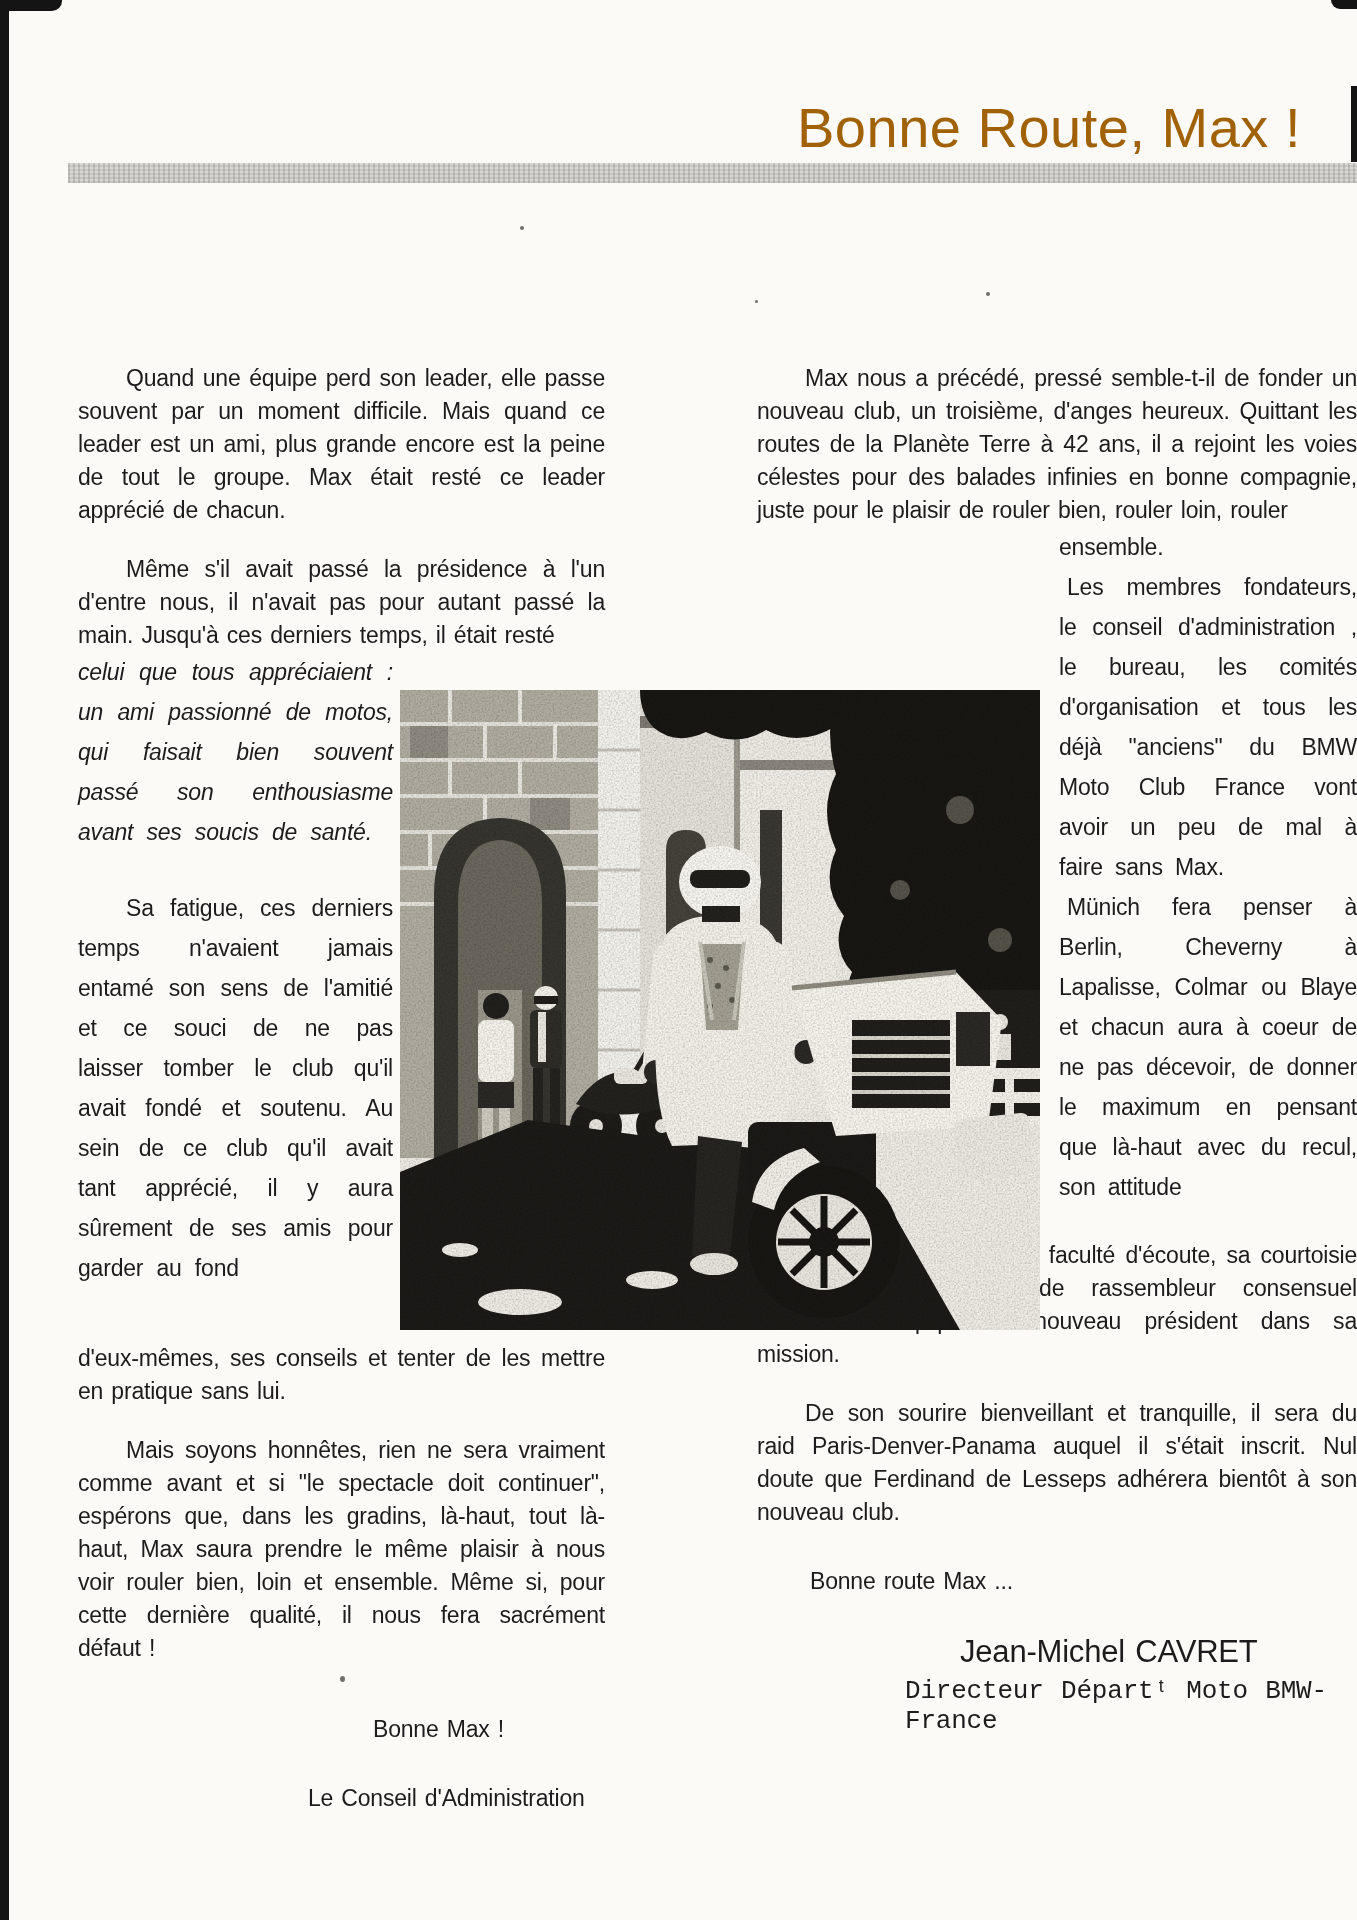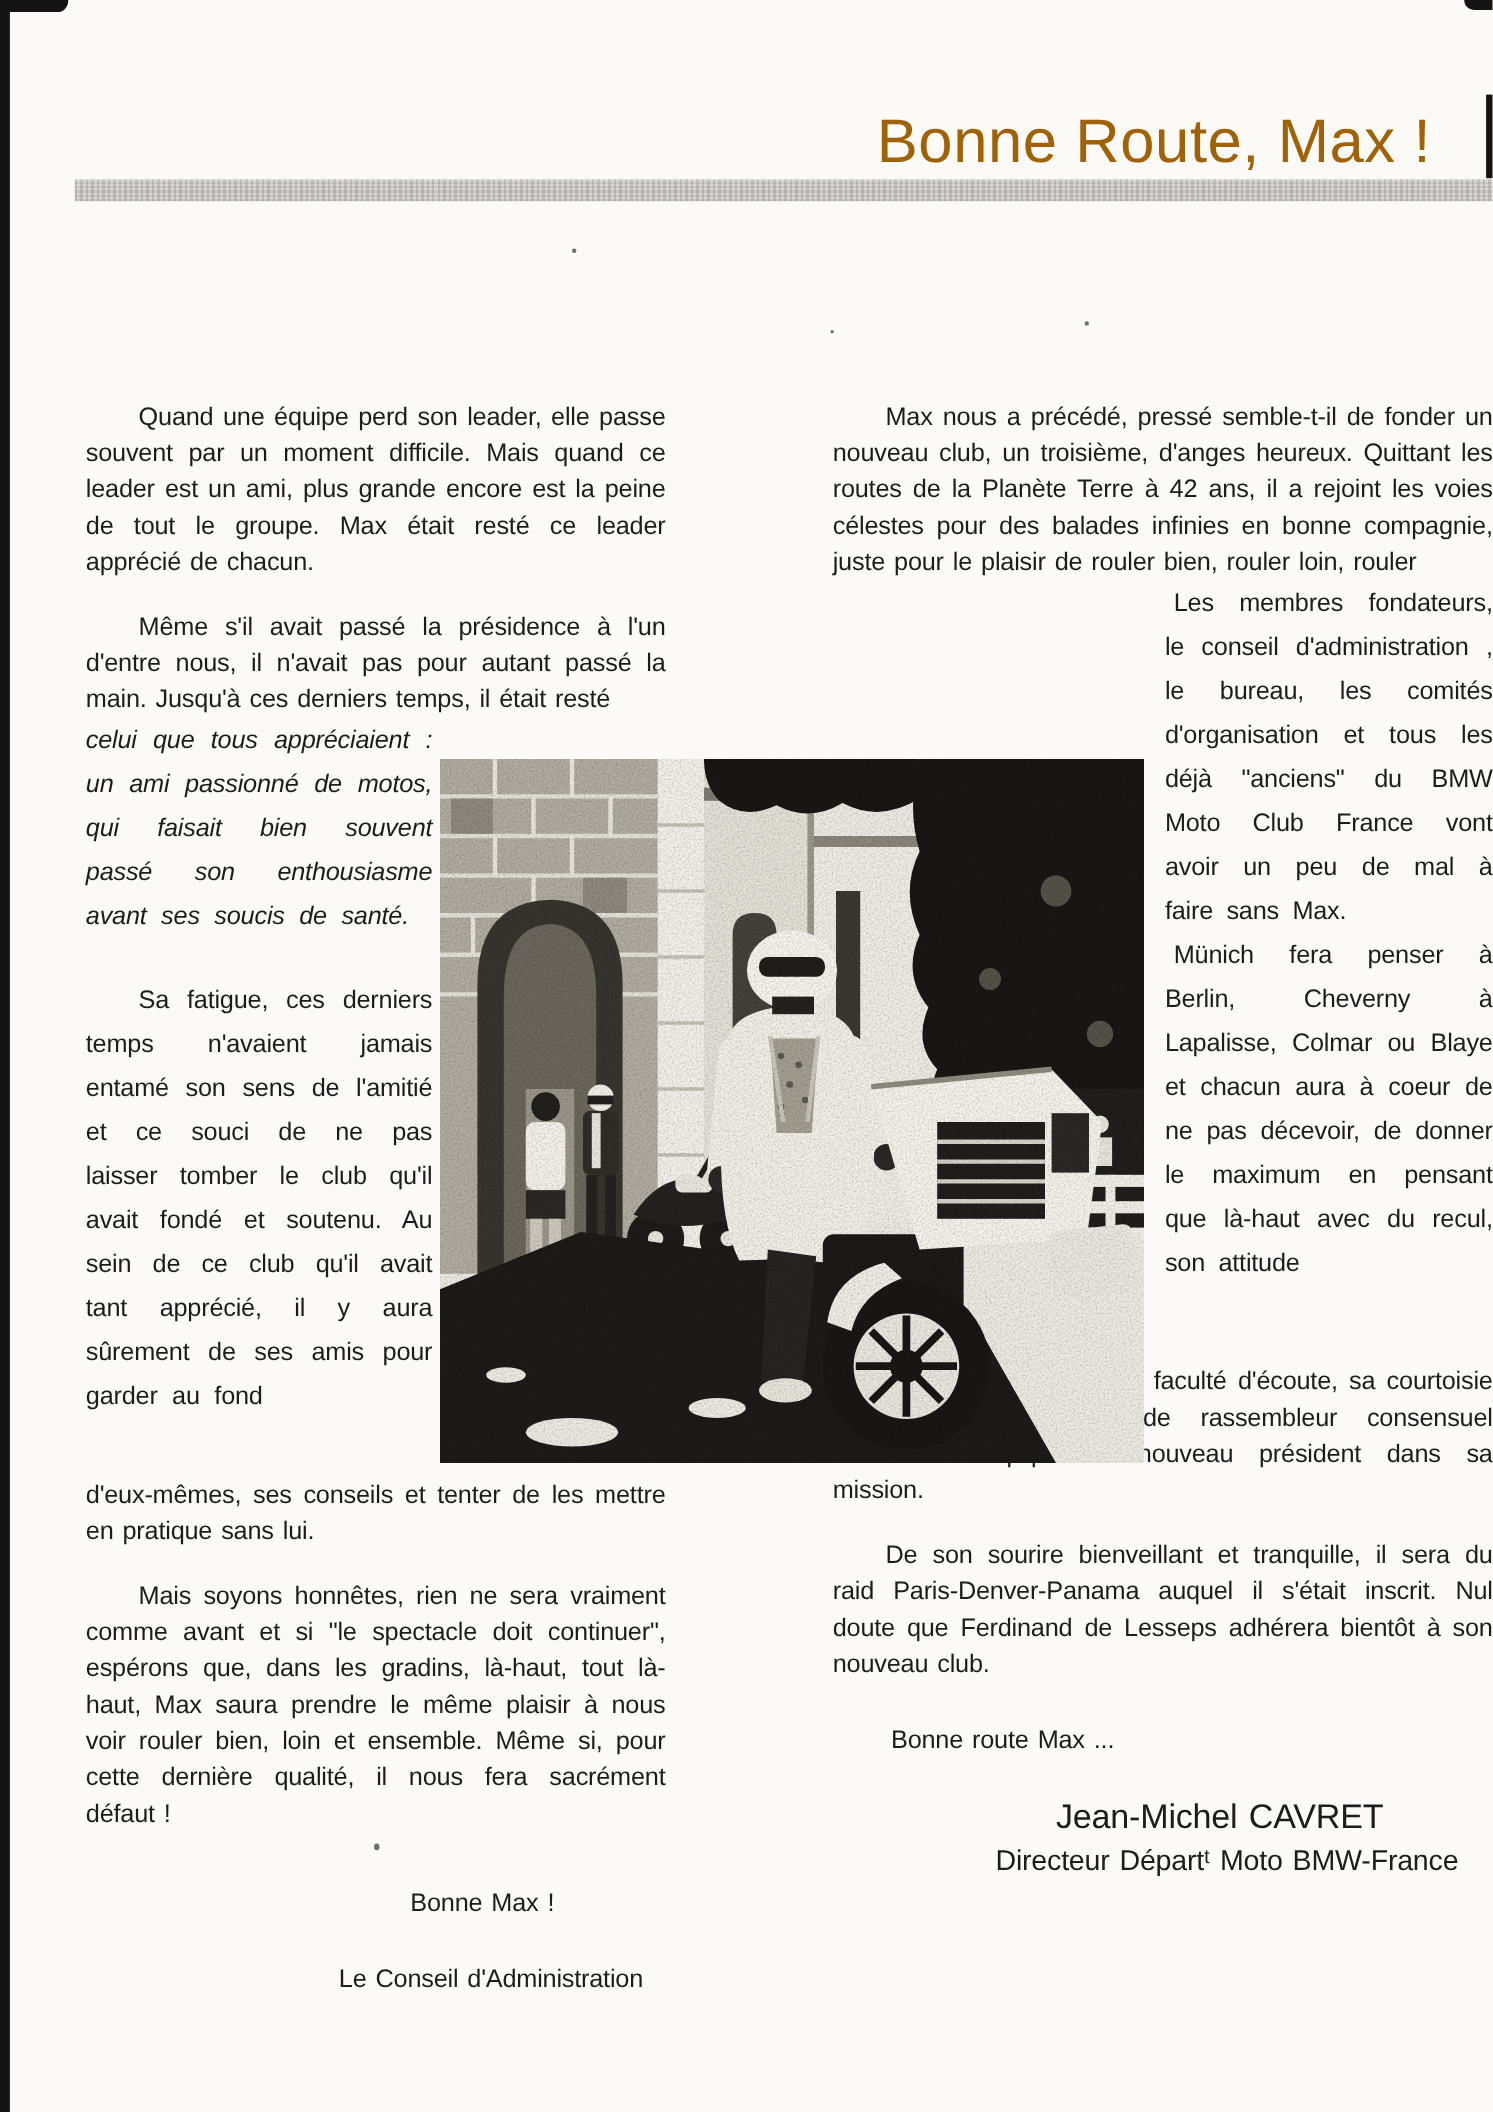--- a/index.html
+++ b/index.html
@@ -46,21 +46,21 @@
 
   .narrow-right{width:298px;margin-left:302px;min-height:712px;}
   .narrow-right p{line-height:40px;word-spacing:6px;margin:0;}
 
   .salute{margin:48px 0 0 295px;text-align:left;}
   .sig-left{margin:36px 0 0 230px;text-align:left;}
 
   .para5{margin-top:14px;}
   .farewell{margin:36px 0 0 53px;text-align:left;}
   .sig-name{margin:36px 0 0 203px;text-align:left;font-size:31px;line-height:36px;}
-  .sig-title{margin:6px 0 0 148px;text-align:left;font-size:26px;line-height:30px;}
+  .sig-title{margin:6px 0 0 148px;text-align:left;font-size:26px;line-height:30px;font-family:Liberation Mono, monospace;}
 
   figure.photo{position:absolute;left:400px;top:690px;width:640px;height:640px;margin:0;}
   figure.photo svg{display:block;}
 </style>
 </head>
 <body>
 
 <div class="edge-left"></div>
 <div class="edge-top-left"></div>
 <div class="edge-top-right"></div>
@@ -82,20 +82,21 @@
   </div>
   <p class="no-mb">d'eux-mêmes, ses conseils et tenter de les mettre en pratique sans lui.</p>
   <p class="indent" style="margin-top:26px;">Mais soyons honnêtes, rien ne sera vraiment comme avant et si "le spectacle doit continuer", espérons que, dans les gradins, là-haut, tout là-haut, Max saura prendre le même plaisir à nous voir rouler bien, loin et ensemble. Même si, pour cette dernière qualité, il nous fera sacrément défaut !</p>
   <p class="salute">Bonne Max !</p>
   <p class="sig-left">Le Conseil d'Administration</p>
 </div>
 
 <div class="col col-right">
   <p class="indent no-mb">Max nous a précédé, pressé semble-t-il de fonder un nouveau club, un troisième, d'anges heureux. Quittant les routes de la Planète Terre à 42 ans, il a rejoint les voies célestes pour des balades infinies en bonne compagnie, juste pour le plaisir de rouler bien, rouler loin, rouler</p>
   <div class="narrow-right">
+    <p>ensemble.</p>
     <p class="tiny-indent">Les membres fondateurs, le conseil d'administration , le bureau, les comités d'organisation et tous les déjà "anciens" du BMW Moto Club France vont avoir un peu de mal à faire sans Max.</p>
     <p class="tiny-indent">Münich fera penser à Berlin, Cheverny à Lapalisse, Colmar ou Blaye et chacun aura à coeur de ne pas décevoir, de donner le maximum en pensant que là-haut avec du recul, son attitude</p>
   </div>
   <p>réservée mais attentive, sa faculté d'écoute, sa courtoisie et cette qualité rare de rassembleur consensuel éclaireront l'équipe du nouveau président dans sa mission.</p>
   <p class="indent para5">De son sourire bienveillant et tranquille, il sera du raid Paris-Denver-Panama auquel il s'était inscrit. Nul doute que Ferdinand de Lesseps adhérera bientôt à son nouveau club.</p>
   <p class="farewell">Bonne route Max ...</p>
   <p class="sig-name">Jean-Michel CAVRET</p>
   <p class="sig-title">Directeur Départᵗ Moto BMW-France</p>
 </div>
 

